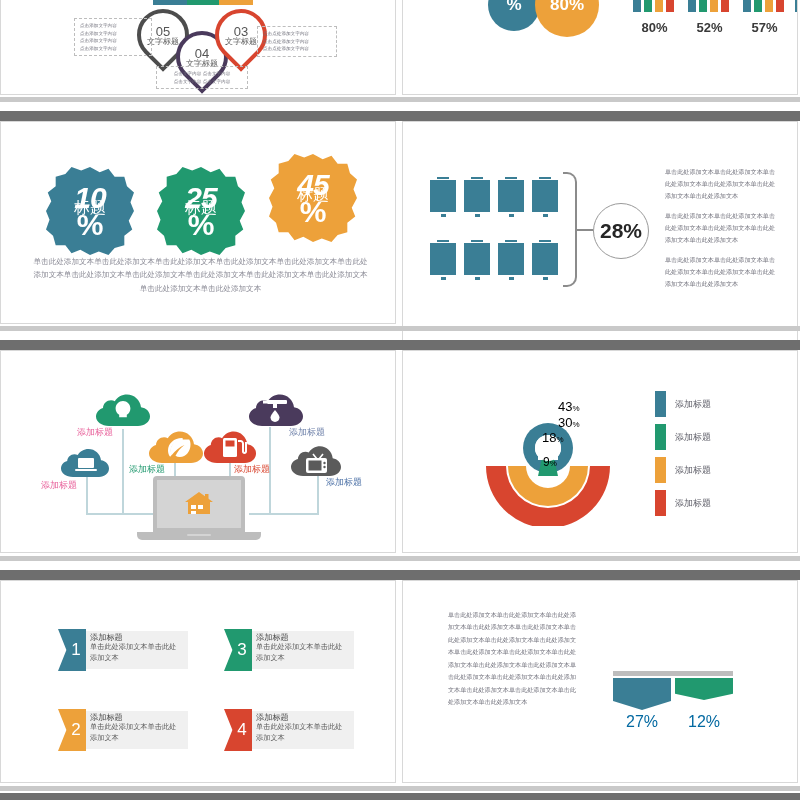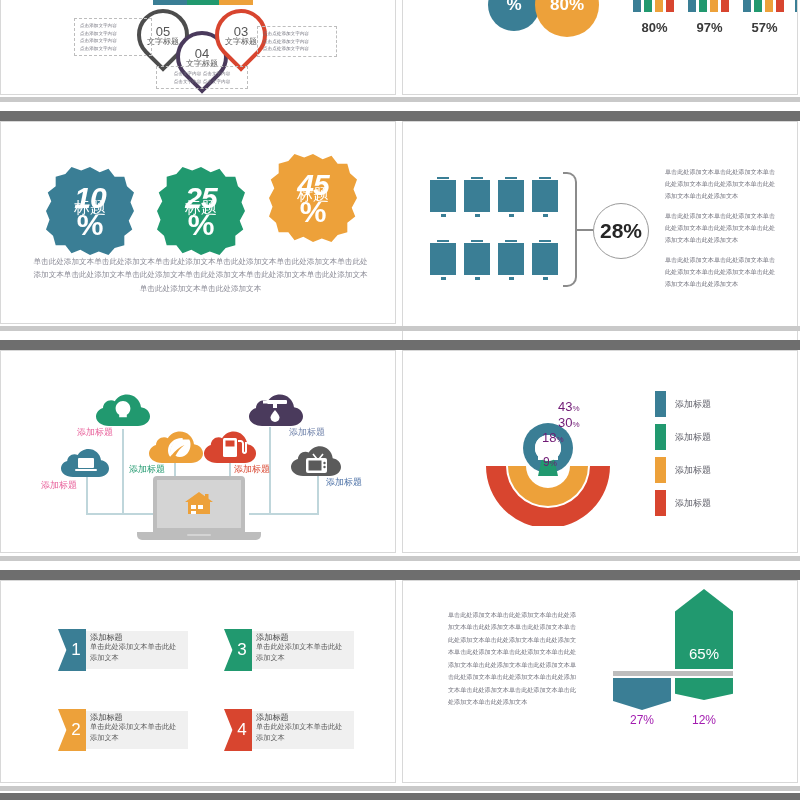--- a/index.html
+++ b/index.html
@@ -134,21 +134,21 @@
     border:4px solid #bdbdbd; border-radius:4px 4px 0 0;
   }
   .laptop-base {
     position:absolute; background:#bdbdbd; border-radius:0 0 5px 5px;
   }
   .laptop-notch {
     position:absolute; height:2px; background:#d4d4d4; border-radius:1px;
   }
 
   
-  .gaugelab { position:absolute; color:#701a75; }
+  .gaugelab { position:absolute; color:#000000; }
   .gaugelab .u { font-size:8px; }
   .legrow { position:absolute; display:flex; align-items:center; gap:9px; }
   .legswatch { width:11px; height:26px; }
   .legtxt { font-size:9px; color:#5c5c66; }
 
   
   .card { position:absolute; width:130px; height:42px; }
   .card .flag {
     position:absolute; left:0; top:0; width:28px; height:42px;
     clip-path: polygon(0% 0%, 100% 0%, 100% 100%, 0% 100%, 30% 50%);
@@ -173,21 +173,21 @@
     position:absolute; width:58px; height:60px;
     clip-path: polygon(50% 0%, 100% 28%, 100% 100%, 0% 100%, 0% 28%);
     display:flex; align-items:flex-end; justify-content:center;
   }
   .hexB {
     position:absolute; width:58px; height:28px;
     clip-path: polygon(0% 0%, 100% 0%, 100% 72%, 50% 100%, 0% 72%);
   }
   .hexT span { color:#fff; font-size:15px; padding-bottom:7px; }
   .hexdiv { position:absolute; height:5px; background:#bdbdbd; }
-  .hexpct { position:absolute; font-size:12px; color:#a21caf; text-align:center; }
+  .hexpct { position:absolute; font-size:16px; color:#0369a1; text-align:center; }
 </style>
 </head>
 <body>
 
 <div class="page">
 
   <div class="slide" style="left:0px; top:-120px; width:396px; height:215px;">
 
     <div class="topcap" style="left:152px; top:108px; width:34px; background:#3a7e95;"></div>
     <div class="topcap" style="left:186px; top:108px; width:32px; background:#21996f;"></div>
@@ -250,21 +250,21 @@
       <div class="bar" style="height:32px; background:#21996f;"></div>
       <div class="bar" style="height:20px; background:#eda13a;"></div>
       <div class="bar" style="height:60px; background:#d8452f;"></div>
     </div>
     <div class="bargrp" style="left:392px; bottom:82px;">
       <div class="bar" style="height:58px; background:#3a7e95;"></div>
 
     </div>
 
     <div class="barlab" style="left:224px; top:139px; width:55px;">80%</div>
-    <div class="barlab" style="left:279px; top:139px; width:55px;">97%</div>
+    <div class="barlab" style="left:279px; top:139px; width:55px;">52%</div>
     <div class="barlab" style="left:334px; top:139px; width:55px;">57%</div>
     <div class="barlab" style="left:386px; top:139px; width:55px;">90%</div>
   </div>
 
   <div class="band-light" style="top:97px; width:800px; height:5px;"></div>
   <div class="band" style="top:111px; width:800px; height:10px;"></div>
 
   <div class="slide" style="left:0px; top:121px; width:396px; height:203px;">
     <div class="burst" style="left:45px; top:45px; background:#3a7e95;">
       <div class="stack">
@@ -516,23 +516,20 @@
         <span>4</span>
       </div>
       <div class="ttl cn">添加标题</div>
       <div class="sub cn">单击此处添加文本单击此处添加文本</div>
     </div>
   </div>
 
   <div class="slide" style="left:402px; top:580px; width:396px; height:203px;">
     <div class="para cn" style="left:45px; top:28px; width:128px; line-height:2.05; font-size:6.1px;">单击此处添加文本单击此处添加文本单击此处添加文本单击此处添加文本单击此处添加文本单击此处添加文本单击此处添加文本单击此处添加文本单击此处添加文本单击此处添加文本单击此处添加文本单击此处添加文本单击此处添加文本单击此处添加文本单击此处添加文本单击此处添加文本单击此处添加文本单击此处添加文本单击此处添加文本单击此处添加文本</div>
 
-    <div class="hexT" style="left:272px; top:8px; height:80px; background:#21996f;">
-      <span>65%</span>
-    </div>
 
     <div class="hexdiv" style="left:210px; top:90px; width:120px;"></div>
 
     <div class="hexB" style="left:210px; top:97px; height:32px; background:#3a7e95;"></div>
     <div class="hexB" style="left:272px; top:97px; height:22px; background:#21996f;"></div>
 
     <div class="hexpct" style="left:210px; top:132px; width:58px;">27%</div>
     <div class="hexpct" style="left:272px; top:132px; width:58px;">12%</div>
   </div>
 

